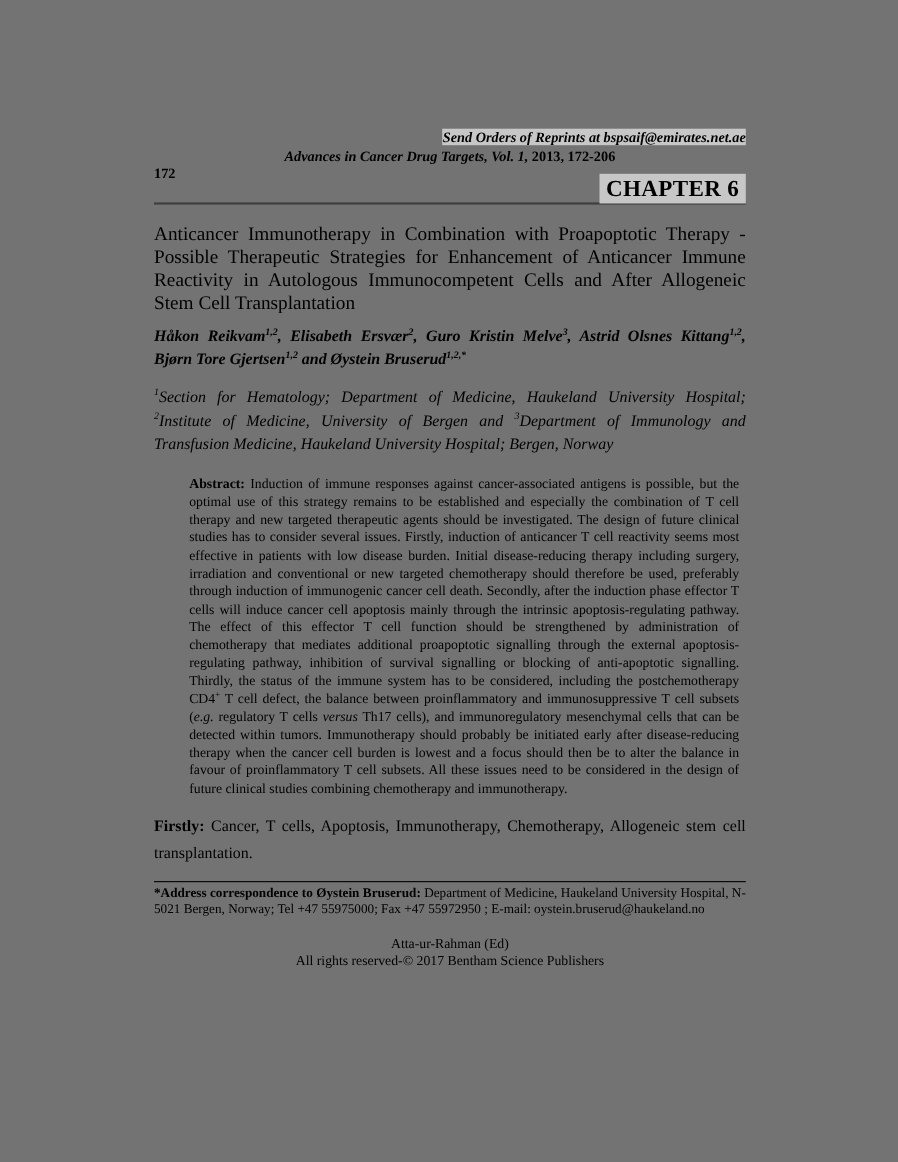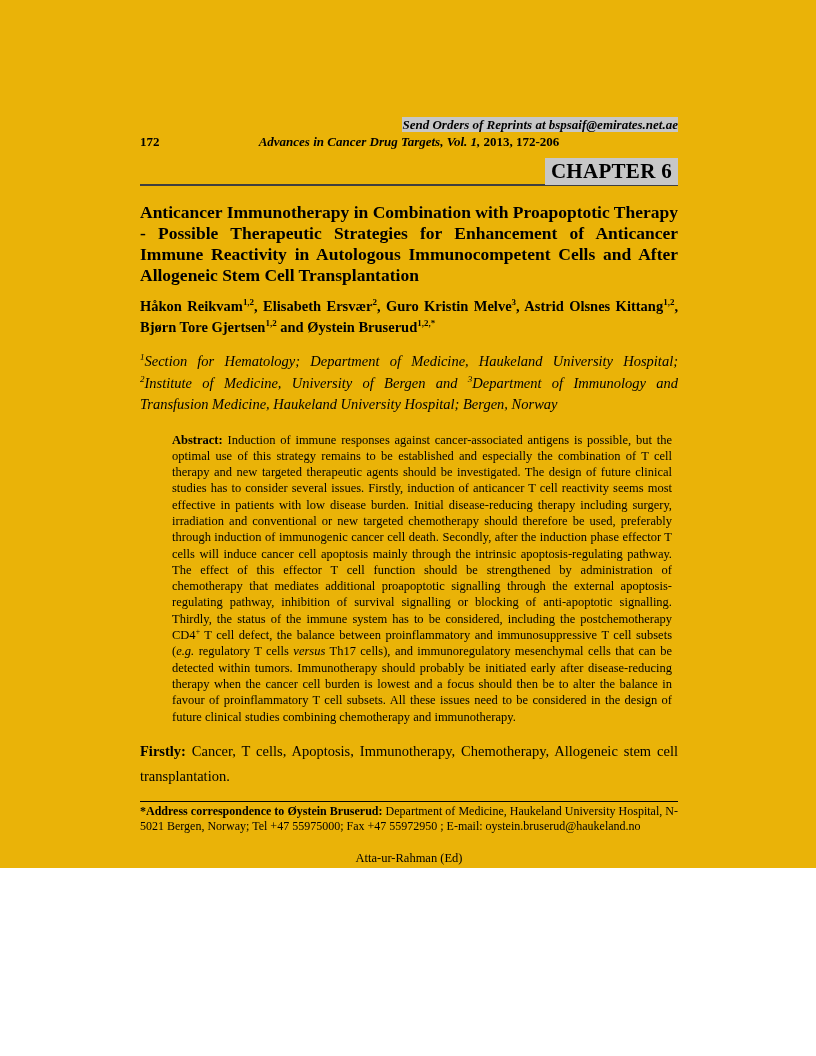--- a/index.html
+++ b/index.html
@@ -1,35 +1,35 @@
 <!DOCTYPE html>
 <html><head>
 <meta charset="utf-8">
 <style>
   html,body{margin:0;padding:0;background:#ffffff;}
   .page{
-    width:816px;height:868px;position:relative;background:#eab308;
+    width:816px;height:1056px;position:relative;background:#737373;
     font-family:"Liberation Serif","DejaVu Serif",serif;color:#000;
     box-sizing:border-box;padding:117px 138px 0 140px;overflow:hidden;
   }
   
   .fb{font-weight:bold;}
   .fi{font-style:italic;text-align:right;}
   .fsup{vertical-align:super;font-size:0.62em;line-height:0;}
 
   .reprint-line{text-align:right;font-size:13px;font-weight:bold;font-style:italic;line-height:16px;}
   .hl{background:#c7c7c7;}
   .citation-line{position:relative;font-size:13px;font-weight:bold;line-height:16px;text-align:center;margin-top:1px;}
-  .pageno{position:absolute;left:0;top:0;font-weight:bold;font-style:normal;}
+  .pageno{position:absolute;left:0;top:16px;font-weight:bold;font-style:normal;}
   .chapter-line{text-align:right;margin-top:9px;}
   .chapter{font-size:21px;font-weight:bold;padding:1px 6px 2px 6px;letter-spacing:0.3px;text-align:center;}
   .rule{border-top:2px solid #3f3f3f;margin-top:0px;}
 
-  .title{font-size:17.5px;font-weight:bold;line-height:21px;text-align:justify;margin:16px 0 0 0;}
-  .authors{font-size:14.5px;line-height:21px;text-align:justify;margin:10px 0 0 0;}
+  .title{font-size:17.5px;font-weight:normal;line-height:21px;text-align:justify;margin:16px 0 0 0;}
+  .authors{font-size:14.5px;line-height:21px;text-align:justify;margin:10px 0 0 0;font-style:italic;}
   .affiliations{font-size:14.5px;line-height:21.5px;text-align:justify;margin:13px 0 0 0;}
   .abstract{width:500px;margin:16px 0 0 32px;font-size:12.5px;line-height:16.3px;text-align:justify;}
   .keywords{font-size:14.5px;line-height:25px;text-align:justify;margin:14px 0 0 0;}
   .footnote-rule{border-top:1px solid #000;margin-top:12px;}
   .correspondence{font-size:12px;line-height:15.5px;text-align:justify;margin:2px 0 0 0;}
   .footer{text-align:center;font-weight:normal;font-size:12.5px;line-height:15px;margin-top:16px;}
 </style>
 </head>
 <body>
 

